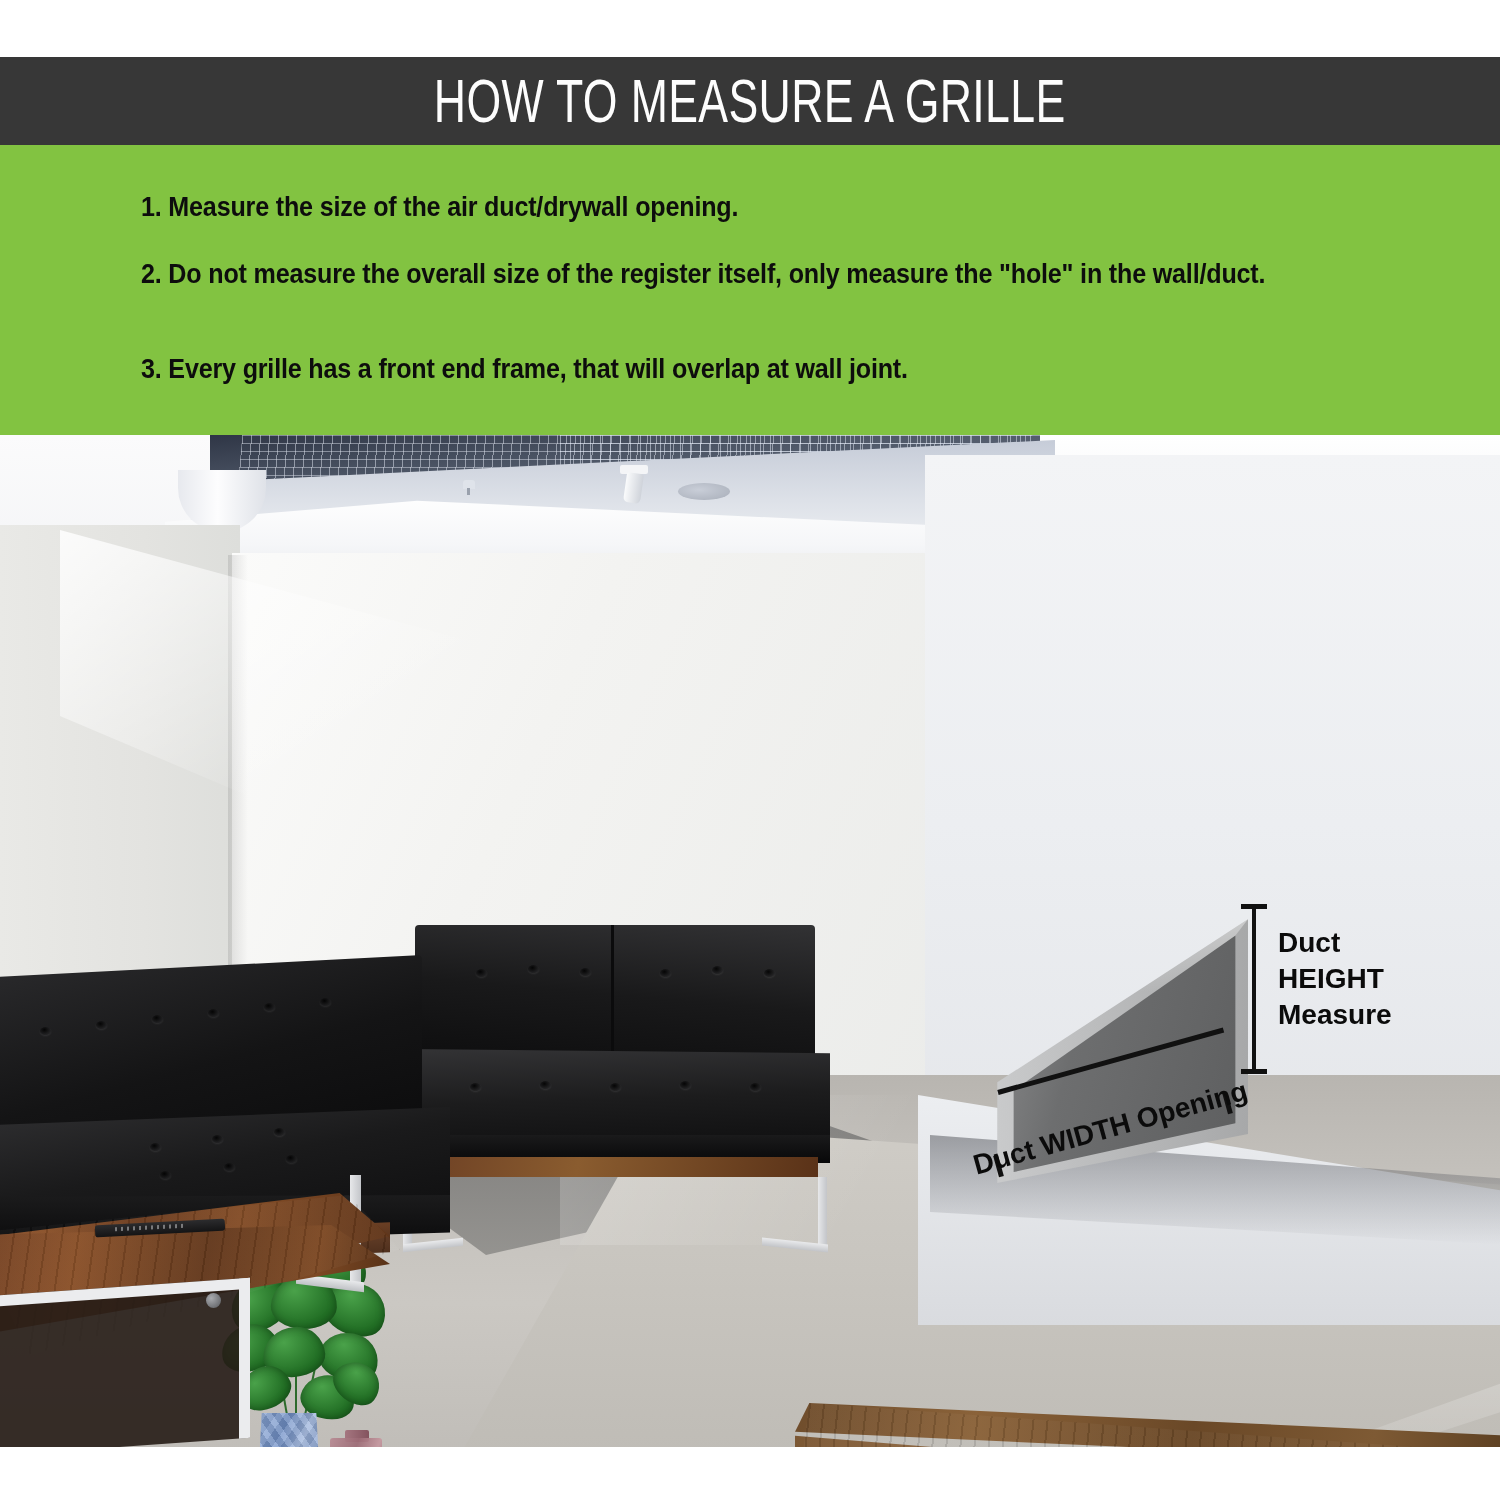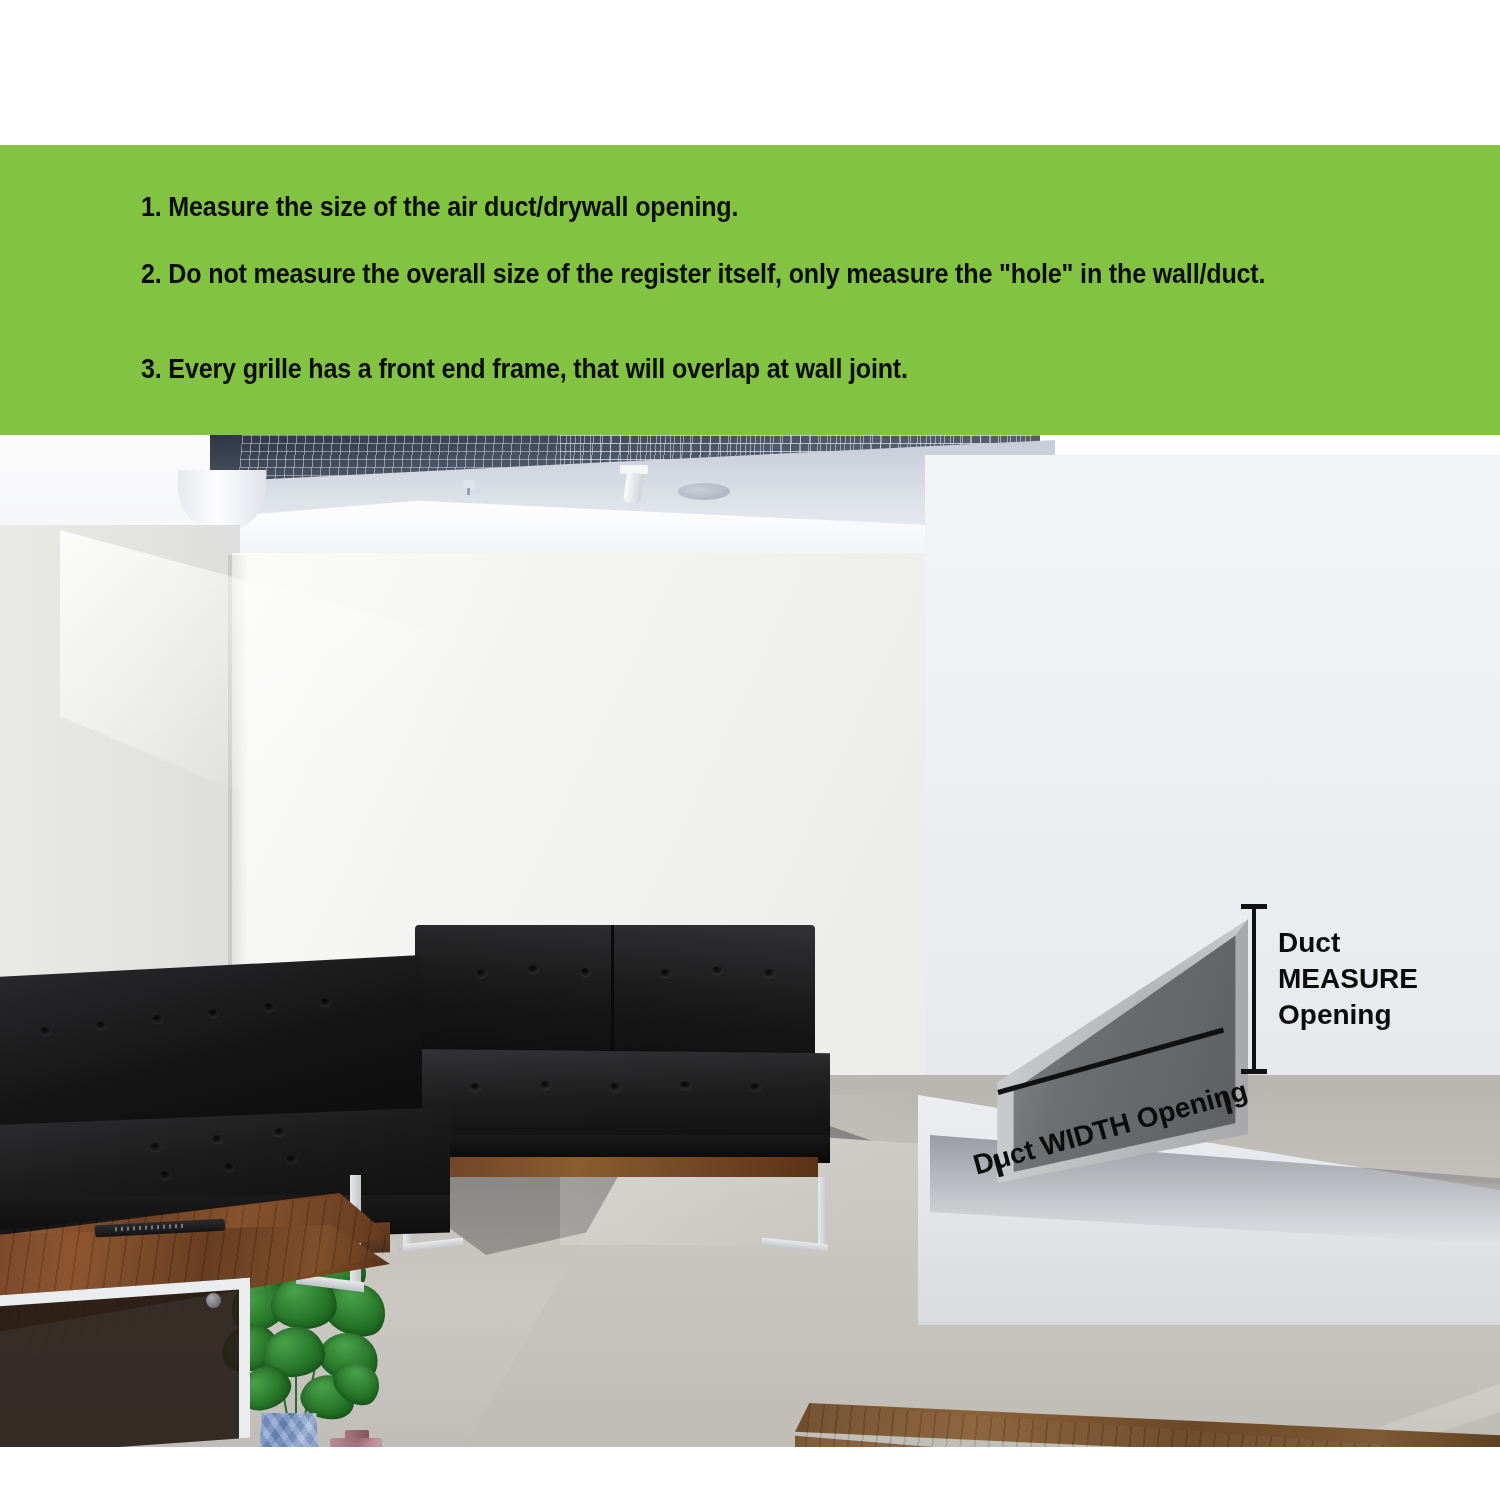--- a/index.html
+++ b/index.html
@@ -213,20 +213,23 @@
   .dim-h-cap-l{position:absolute;left:36px;top:280px;width:5px;height:22px;background:#111;transform:rotate(-15.5deg);}
   .dim-h-cap-r{position:absolute;left:265px;top:217px;width:5px;height:22px;background:#111;transform:rotate(-15.5deg);}
   #duct-width-label{position:absolute;left:14px;top:275px;color:#0b0b0b;
     font-weight:bold;font-size:28px;white-space:nowrap;transform:rotate(-15.5deg);transform-origin:left center;}
 </style>
 </head>
 <body>
 
 <div id="page">
 
+  <div id="header-bar">
+    <div id="page-title">HOW TO MEASURE A GRILLE</div>
+  </div>
 
   <div id="instructions-panel">
     <div class="instruction-item" id="instruction-1">1. Measure the size of the air duct/drywall opening.</div>
     <div class="instruction-item" id="instruction-2">2. Do not measure the overall size of the register itself, only measure the "hole" in the wall/duct.</div>
     <div class="instruction-item" id="instruction-3">3. Every grille has a front end frame, that will overlap at wall joint.</div>
   </div>
 
   <div id="photo">
 
     <div class="ceiling-main"></div>
@@ -332,21 +335,21 @@
     <div class="bench-grain"></div>
 
     <div id="duct-diagram">
       <div class="duct-outer"></div>
       <div class="duct-inner"></div>
       <div class="duct-bevel"></div>
 
       <div class="dim-v-cap-t"></div>
       <div class="dim-v"></div>
       <div class="dim-v-cap-b"></div>
-      <div id="duct-height-label">Duct MEASURE Opening</div>
+      <div id="duct-height-label">Duct HEIGHT Measure</div>
 
       <div class="dim-h"></div>
       <div class="dim-h-cap-l"></div>
       <div class="dim-h-cap-r"></div>
       <div id="duct-width-label">Duct WIDTH Opening</div>
     </div>
 
   </div>
 </div>
 

